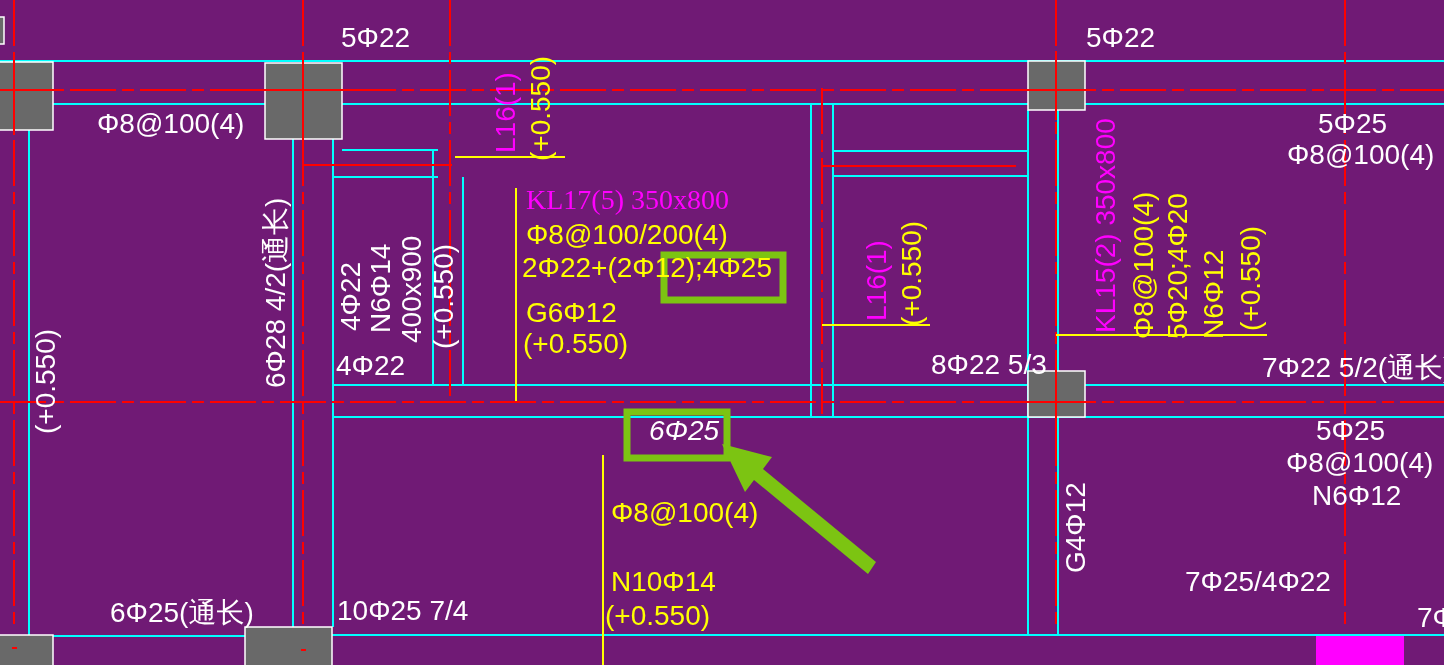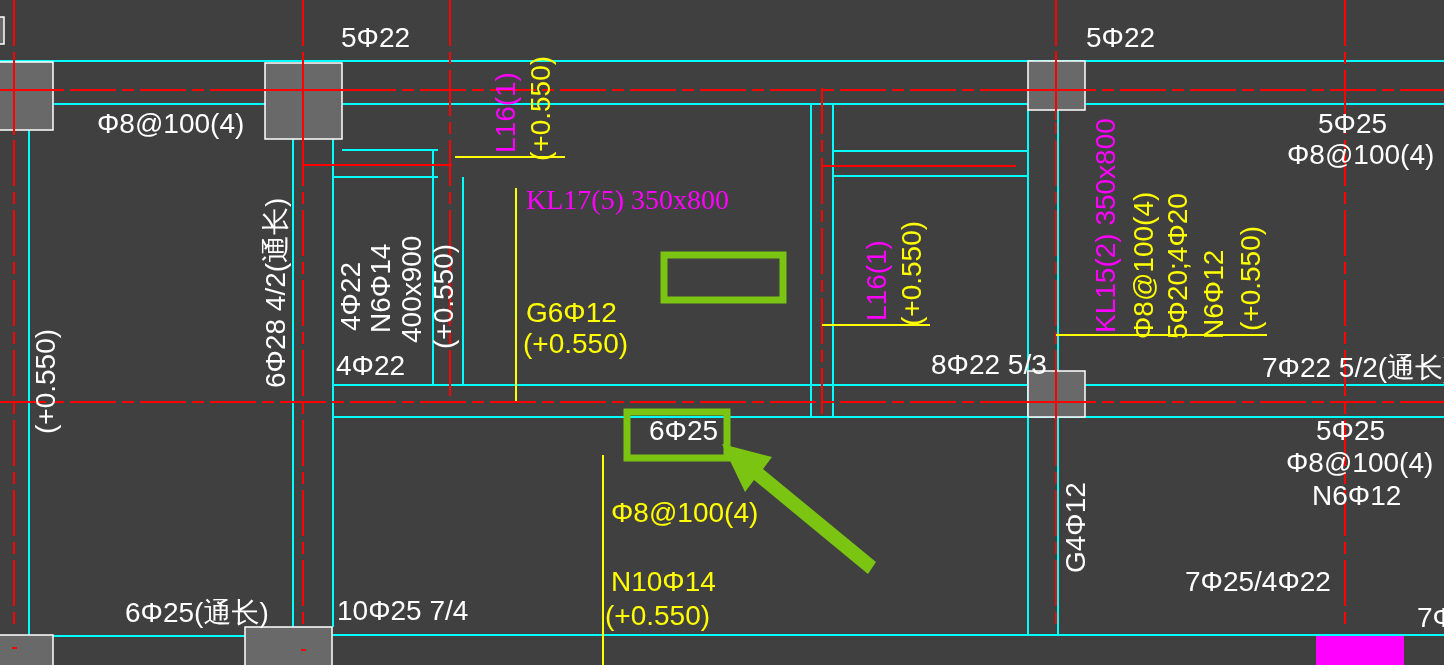--- a/index.html
+++ b/index.html
@@ -1,16 +1,16 @@
 <!DOCTYPE html>
 <html><head>
 <meta charset="utf-8">
 <style>
   html,body{margin:0;padding:0;background:#000;}
-  #stage{position:relative;width:1444px;height:665px;background:#404040;overflow:hidden;
+  #stage{position:relative;width:1444px;height:665px;background:#701a75;overflow:hidden;
          font-family:"Liberation Sans","DejaVu Sans",sans-serif;}
   #stage svg{position:absolute;left:0;top:0;}
   .lbl{position:absolute;white-space:nowrap;font-size:28px;line-height:1;letter-spacing:0px;}
   .w{color:#ffffff;}
   .y{color:#ffff00;}
   .m{color:#ff00ff;}
   .vert{transform:rotate(-90deg);transform-origin:0 0;}
   .boxed{z-index:5;}
 </style>
 </head>
@@ -110,42 +110,44 @@
   <div class="lbl w vert" style="left:337px;top:331px;">4Φ22</div>
   <div class="lbl w vert" style="left:367px;top:333px;">N6Φ14</div>
   <div class="lbl w vert" style="left:398px;top:343px;">400x900</div>
   <div class="lbl w vert" style="left:430px;top:349px;">(+0.550)</div>
   <div class="lbl w" style="left:336px;top:352px;">4Φ22</div>
 
   <div class="lbl m vert" style="left:492px;top:153px;">L16(1)</div>
   <div class="lbl y vert" style="left:527px;top:161px;">(+0.550)</div>
 
   <div class="lbl m" style="left:526px;top:186px;font-family:Liberation Serif, serif;">KL17(5) 350x800</div>
+  <div class="lbl y" style="left:526px;top:221px;">Φ8@100/200(4)</div>
+  <div class="lbl y" style="left:522px;top:254px;">2Φ22+(2Φ12);4Φ25</div>
   <div class="lbl y" style="left:526px;top:299px;">G6Φ12</div>
   <div class="lbl y" style="left:523px;top:330px;">(+0.550)</div>
 
   <div class="lbl m vert" style="left:863px;top:321px;">L16(1)</div>
   <div class="lbl y vert" style="left:898px;top:326px;">(+0.550)</div>
   <div class="lbl w" style="left:911px;top:351px;margin-left:20px;">8Φ22 5/3</div>
 
   <div class="lbl m vert" style="left:1092px;top:333px;">KL15(2) 350x800</div>
   <div class="lbl y vert" style="left:1130px;top:339px;">Φ8@100(4)</div>
   <div class="lbl y vert" style="left:1164px;top:339px;">5Φ20;4Φ20</div>
   <div class="lbl y vert" style="left:1200px;top:339px;">N6Φ12</div>
   <div class="lbl y vert" style="left:1237px;top:331px;">(+0.550)</div>
   <div class="lbl w" style="left:1262px;top:354px;">7Φ22 5/2(通长)</div>
 
-  <div class="lbl w boxed" style="left:649px;top:417px;">6Φ25</div>
+  <div class="lbl w boxed" style="left:649px;top:417px;font-style:italic;">6Φ25</div>
   <div class="lbl y" style="left:611px;top:499px;">Φ8@100(4)</div>
   <div class="lbl y" style="left:611px;top:568px;text-align:right;">N10Φ14</div>
   <div class="lbl y" style="left:605px;top:602px;">(+0.550)</div>
 
   <div class="lbl w" style="left:1316px;top:417px;">5Φ25</div>
   <div class="lbl w" style="left:1286px;top:449px;">Φ8@100(4)</div>
   <div class="lbl w" style="left:1312px;top:482px;">N6Φ12</div>
   <div class="lbl w vert" style="left:1062px;top:573px;">G4Φ12</div>
 
-  <div class="lbl w" style="left:110px;top:599px;margin-left:15px;">6Φ25(通长)</div>
+  <div class="lbl w" style="left:110px;top:599px;">6Φ25(通长)</div>
   <div class="lbl w" style="left:337px;top:597px;">10Φ25 7/4</div>
   <div class="lbl w" style="left:1185px;top:568px;">7Φ25/4Φ22</div>
   <div class="lbl w" style="left:1417px;top:604px;">7Φ2</div>
 
 </div>
 
 </body></html>

